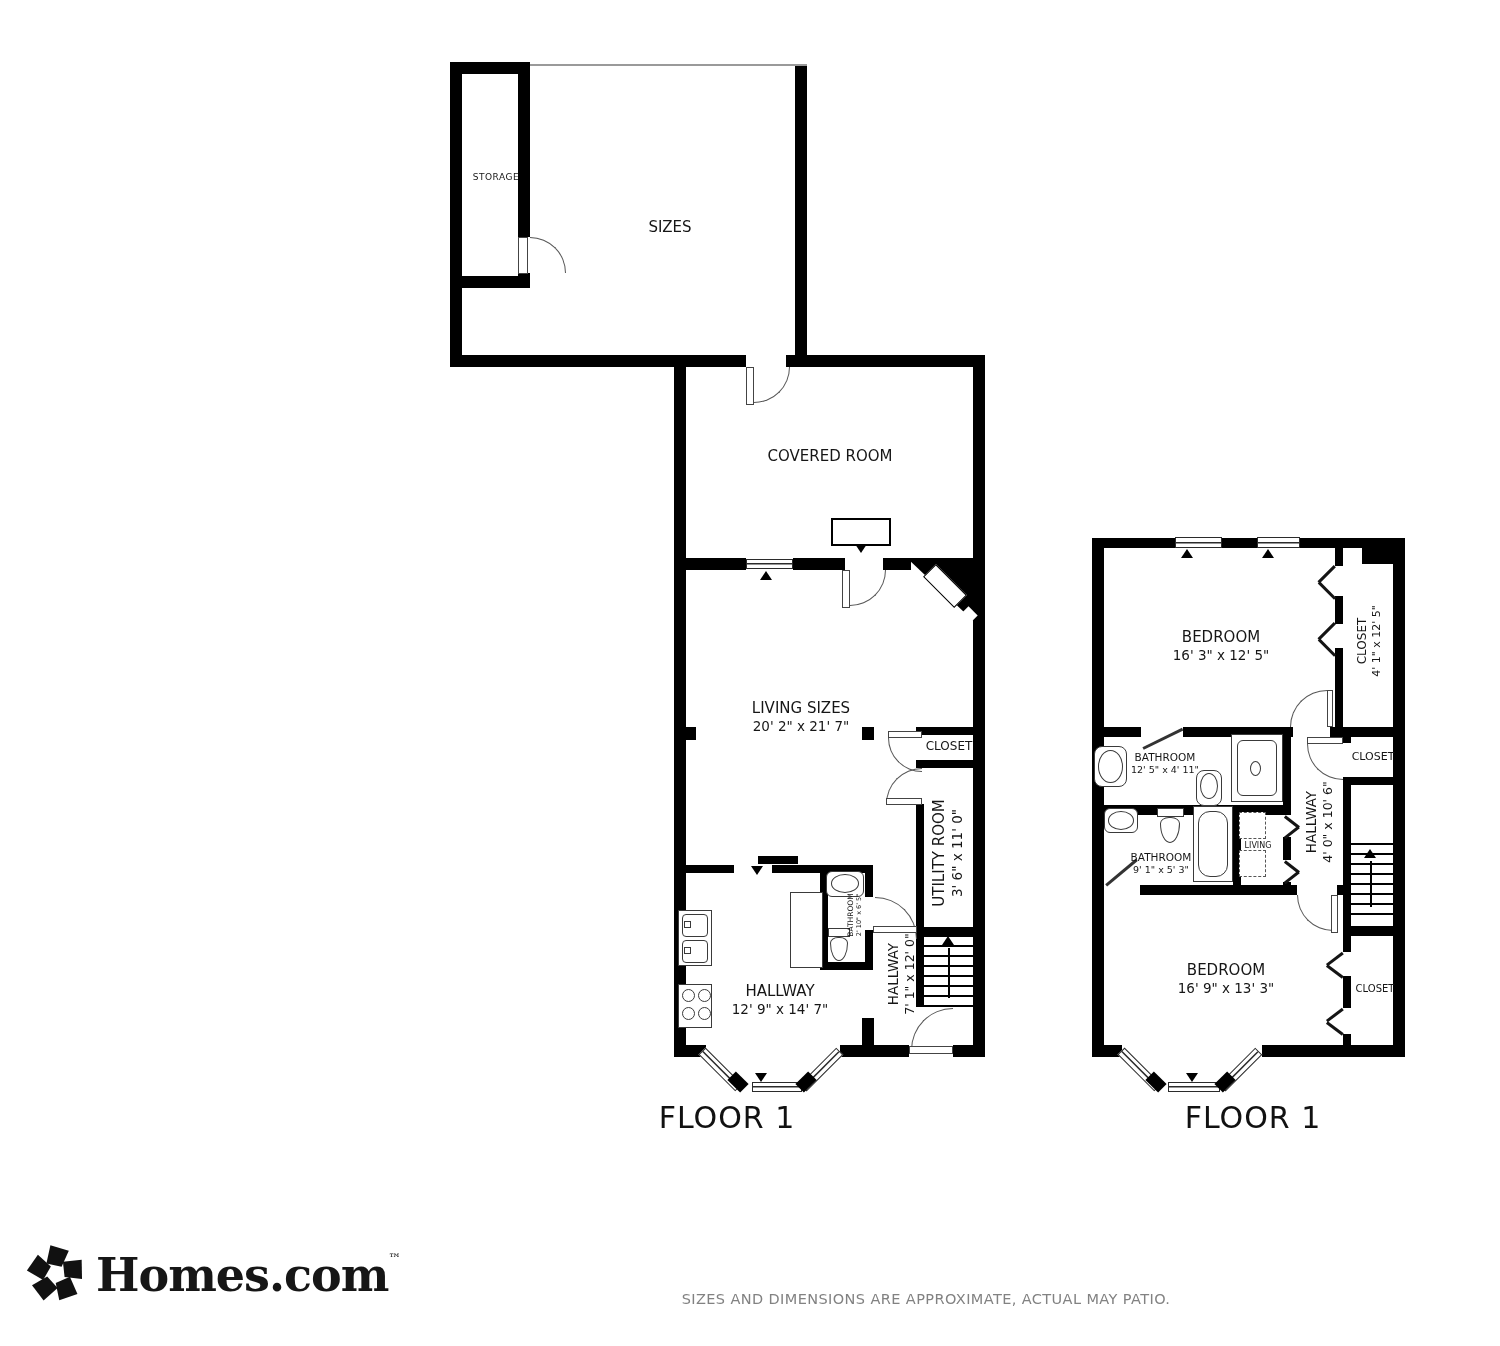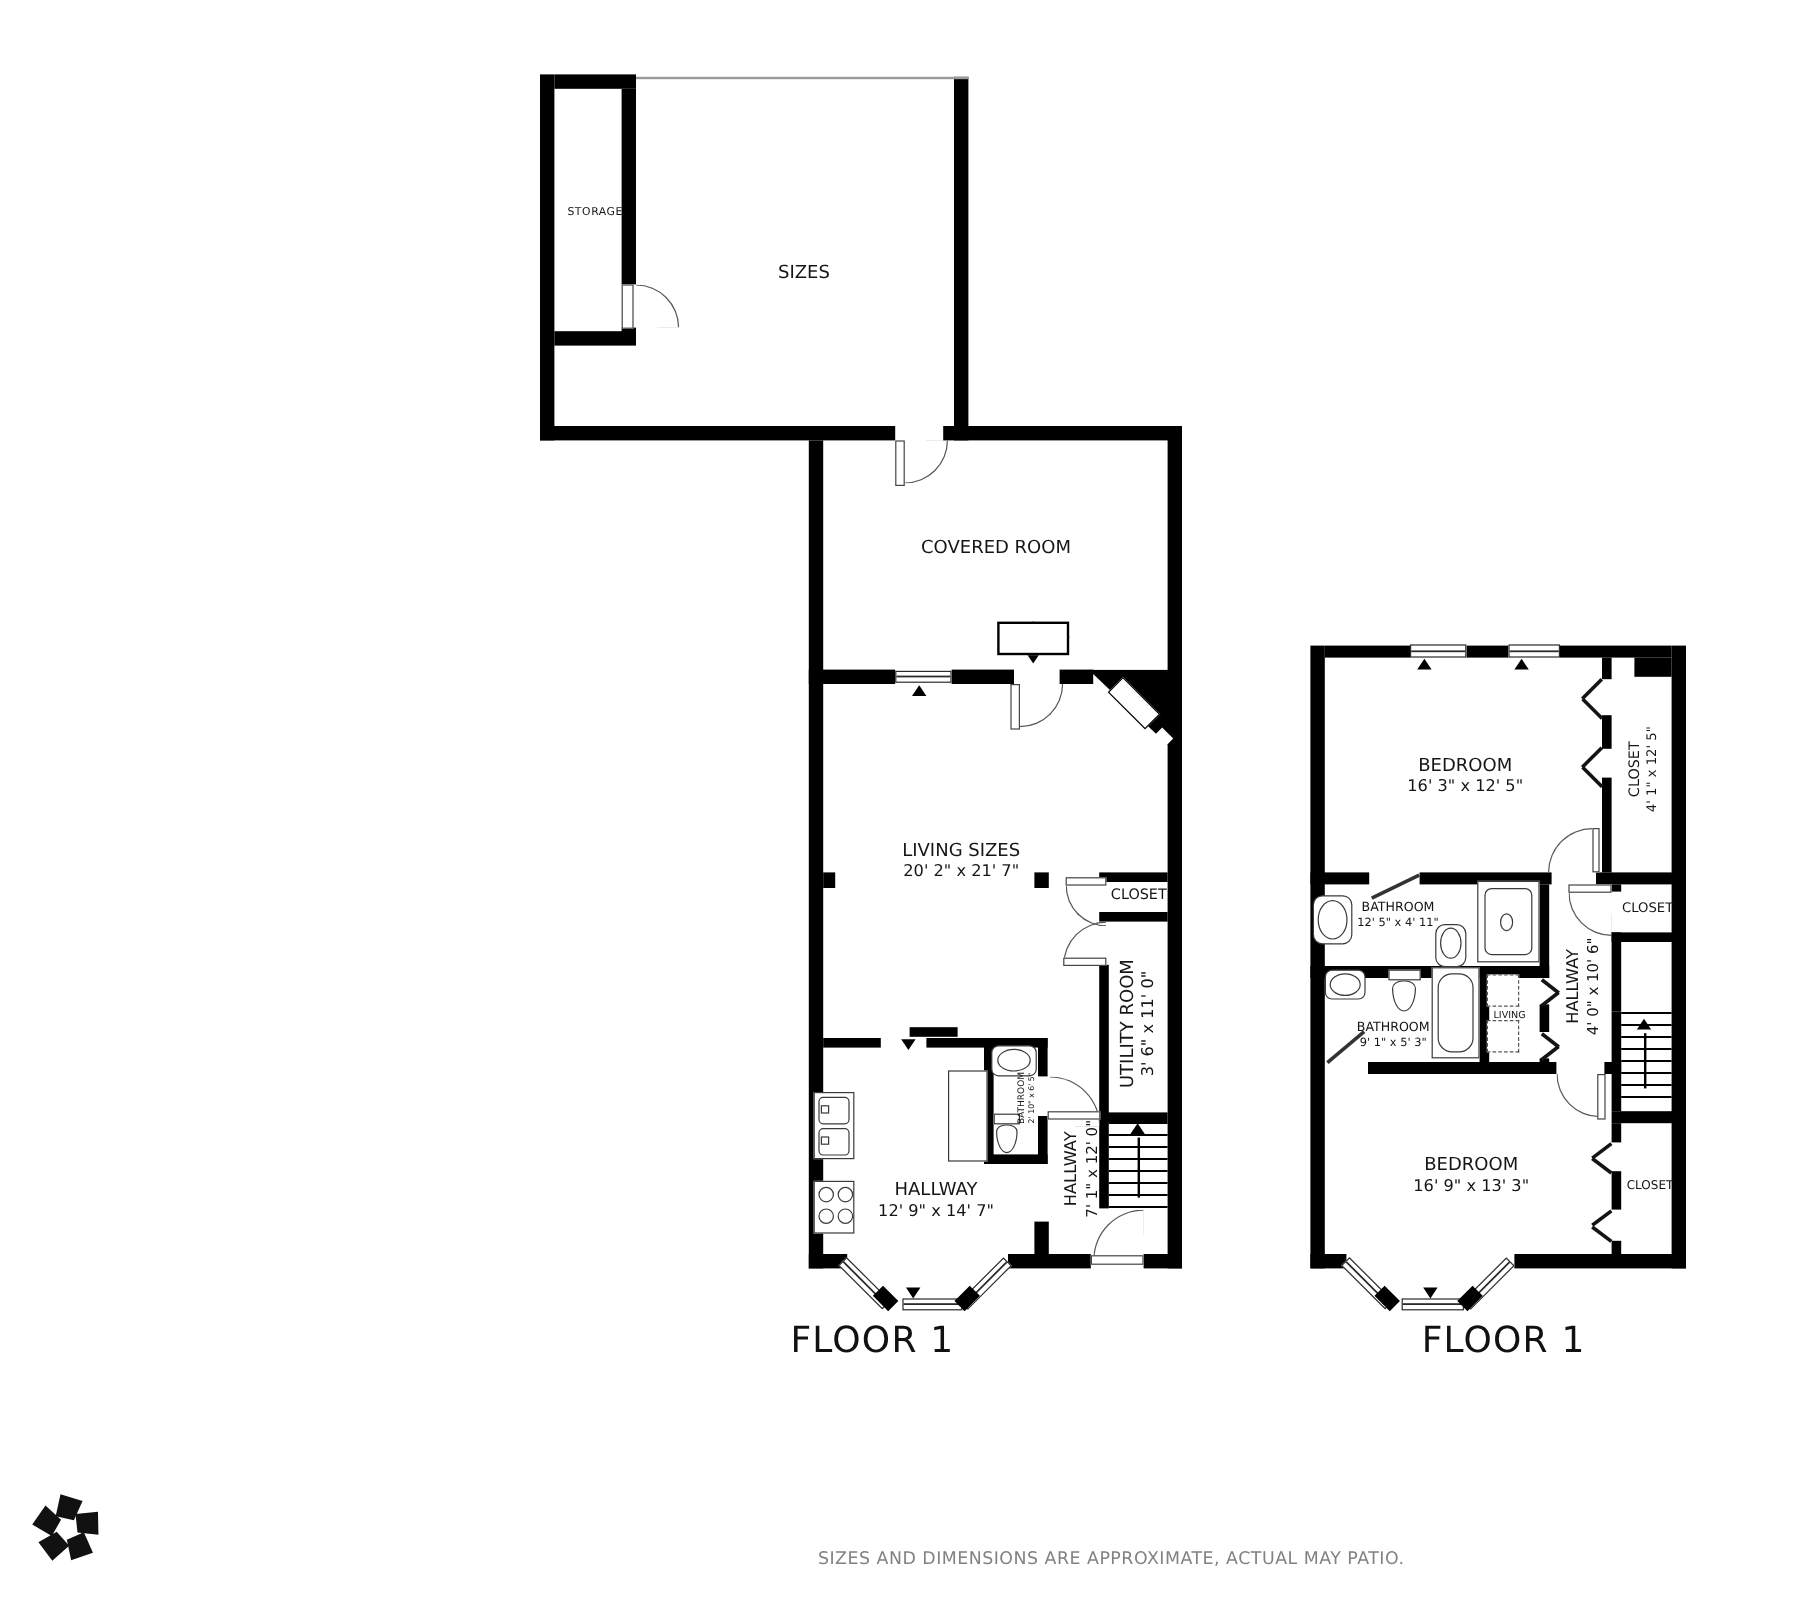--- a/index.html
+++ b/index.html
@@ -282,14 +282,15 @@
           <path d="M -7 -36 L 16 -29 L 7 -9 L -12 -13 Z"></path>
         </g>
       <g transform="rotate(216)">
           <path d="M -7 -36 L 16 -29 L 7 -9 L -12 -13 Z"></path>
         </g>
       <g transform="rotate(288)">
           <path d="M -7 -36 L 16 -29 L 7 -9 L -12 -13 Z"></path>
         </g>
     </g>
   </svg>
+  <div class="brand"><span>Homes.com</span><sup>™</sup></div>
   <div class="disc">SIZES AND DIMENSIONS ARE APPROXIMATE, ACTUAL MAY PATIO.</div>
 </div>
 
 </body></html>

